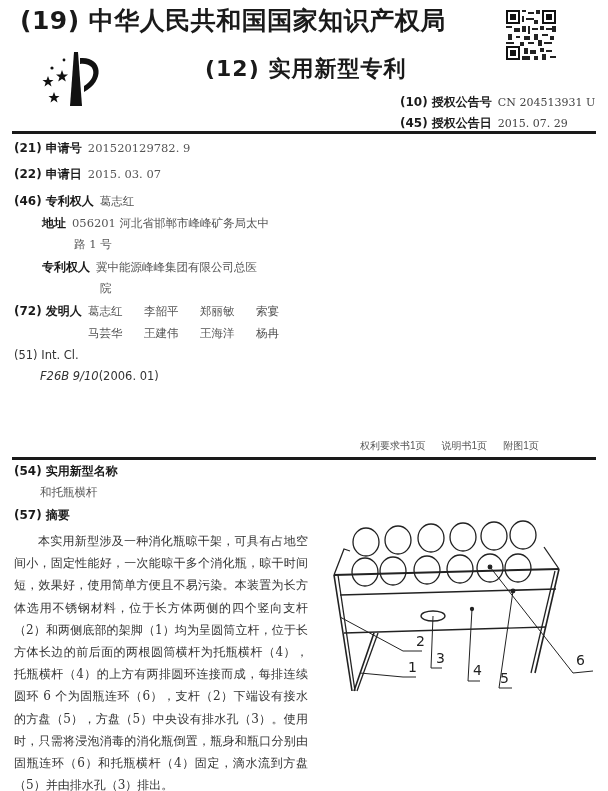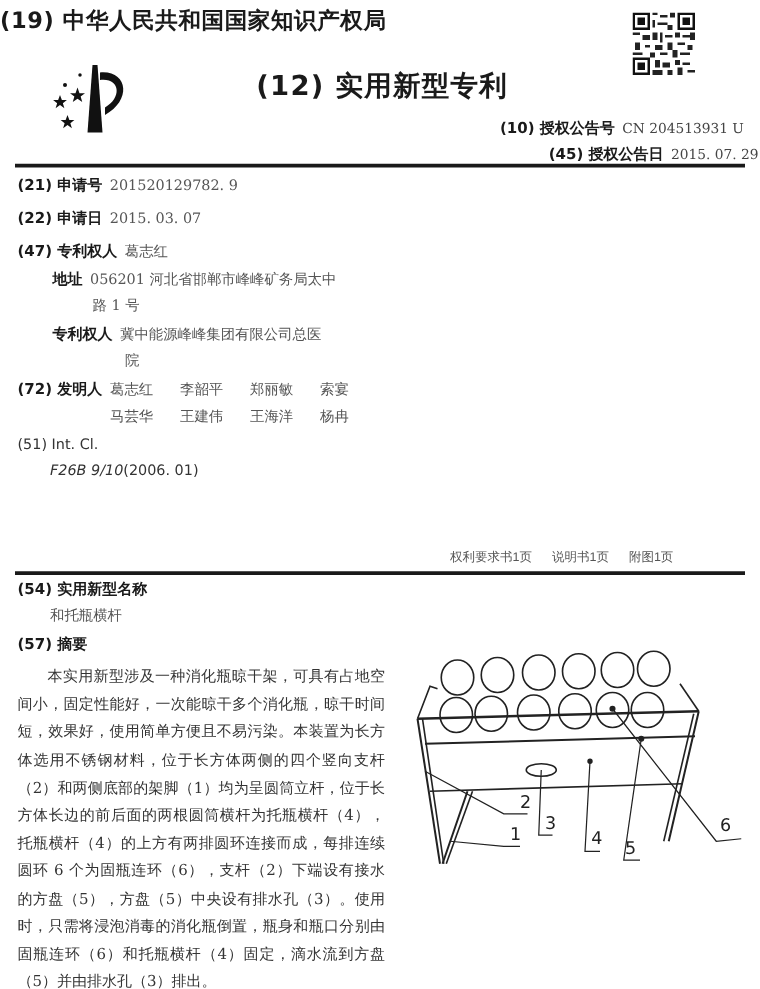--- a/index.html
+++ b/index.html
@@ -1,21 +1,21 @@
 <!DOCTYPE html>
 <html><head>
   <meta charset="utf-8">
   <style>
     html, body { margin: 0; padding: 0; background: #ffffff; }
     body {
       width: 608px; height: 791px; position: relative; overflow: hidden;
       font-family: "DejaVu Sans", sans-serif; color: #1a1a1a;
     }
     .abs { position: absolute; }
-    .office { left: 0; top: 4px; font-size: 18px; font-weight: bold; letter-spacing: 0.5px; }
+    .office { left: 20px; top: 4px; font-size: 25px; font-weight: bold; letter-spacing: 0.5px; }
     .logo { left: 40px; top: 46px; width: 70px; height: 62px; }
     .qr { left: 506px; top: 10px; width: 50px; height: 50px; }
     .doc-type { left: 205px; top: 54px; font-size: 22px; font-weight: bold; letter-spacing: 1px; }
     .pubrow { left: 400px; font-size: 12px; font-weight: bold; white-space: nowrap; }
     .pubrow .val { font-family: "DejaVu Serif", serif; font-weight: normal; font-size: 11px; color: #444; margin-left: 6px; }
     .rule { left: 12px; width: 584px; height: 3px; background: #1a1a1a; }
     .field { left: 14px; font-size: 12px; font-weight: bold; white-space: nowrap; }
     .field .val { font-family: "DejaVu Serif", serif; font-weight: normal; color: #555; font-size: 11.5px; margin-left: 6px; margin-top: 32px; }
     .sub { font-size: 12px; font-weight: bold; white-space: nowrap; }
     .sub .val { font-family: "DejaVu Serif", serif; font-weight: normal; color: #555; font-size: 11.5px; margin-left: 6px; }
@@ -94,34 +94,34 @@
       <rect x="18" y="22" width="2" height="3"></rect>
       <rect x="22" y="23" width="3" height="1"></rect>
   </g>
 </svg>
 
 <div class="abs doc-type">(12) 实用新型专利</div>
 
 <div class="abs pubrow" style="top:94px;text-align:right;">
   <span>(10) 授权公告号</span><span class="val">CN 204513931 U</span>
 </div>
-<div class="abs pubrow" style="top:115px;margin-left:39px;">
+<div class="abs pubrow" style="top:115px;">
   <span>(45) 授权公告日</span><span class="val">2015. 07. 29</span>
 </div>
 
 <div class="abs rule" style="top:131px;"></div>
 
 <div class="abs field" style="top:140px;">
   <span>(21) 申请号</span><span class="val">201520129782. 9</span>
 </div>
 <div class="abs field" style="top:166px;">
   <span>(22) 申请日</span><span class="val">2015. 03. 07</span>
 </div>
 <div class="abs field" style="top:193px;">
-  <span>(47) 专利权人</span><span class="val">葛志红</span>
+  <span>(46) 专利权人</span><span class="val">葛志红</span>
 </div>
 <div class="abs sub" style="left:42px; top:215px;">
   <span>地址</span><span class="val">056201 河北省邯郸市峰峰矿务局太中</span>
 </div>
 <div class="abs cont" style="left:74px; top:237px;">路 1 号</div>
 <div class="abs sub" style="left:42px; top:259px;">
   <span>专利权人</span><span class="val">冀中能源峰峰集团有限公司总医</span>
 </div>
 <div class="abs cont" style="left:100px; top:281px;">院</div>
 

